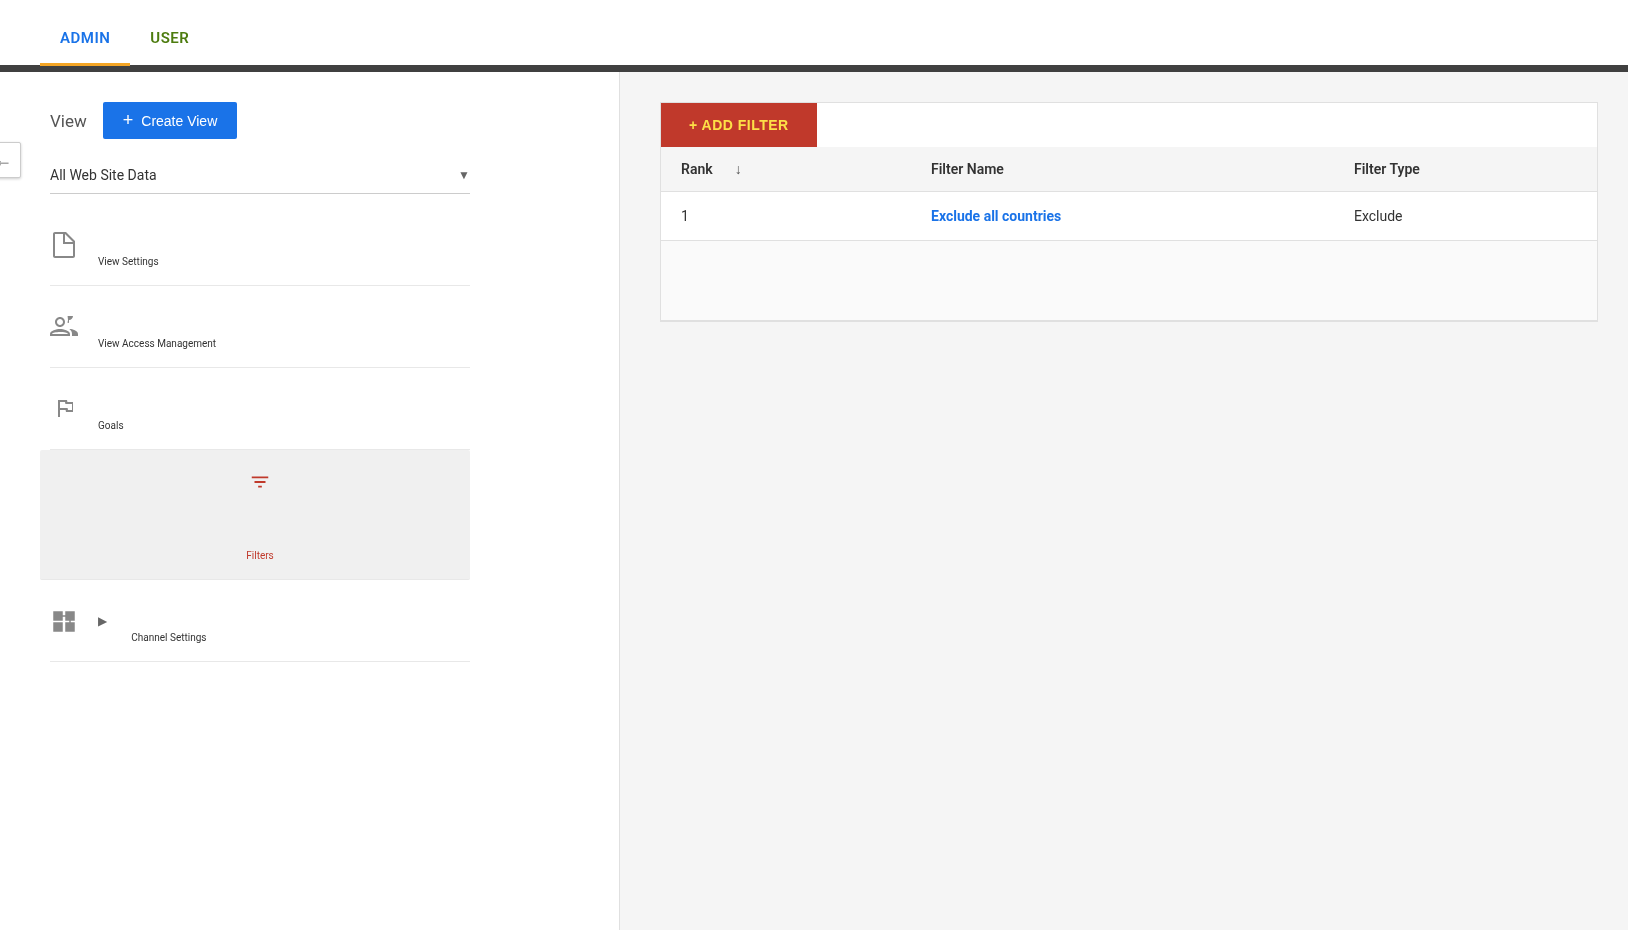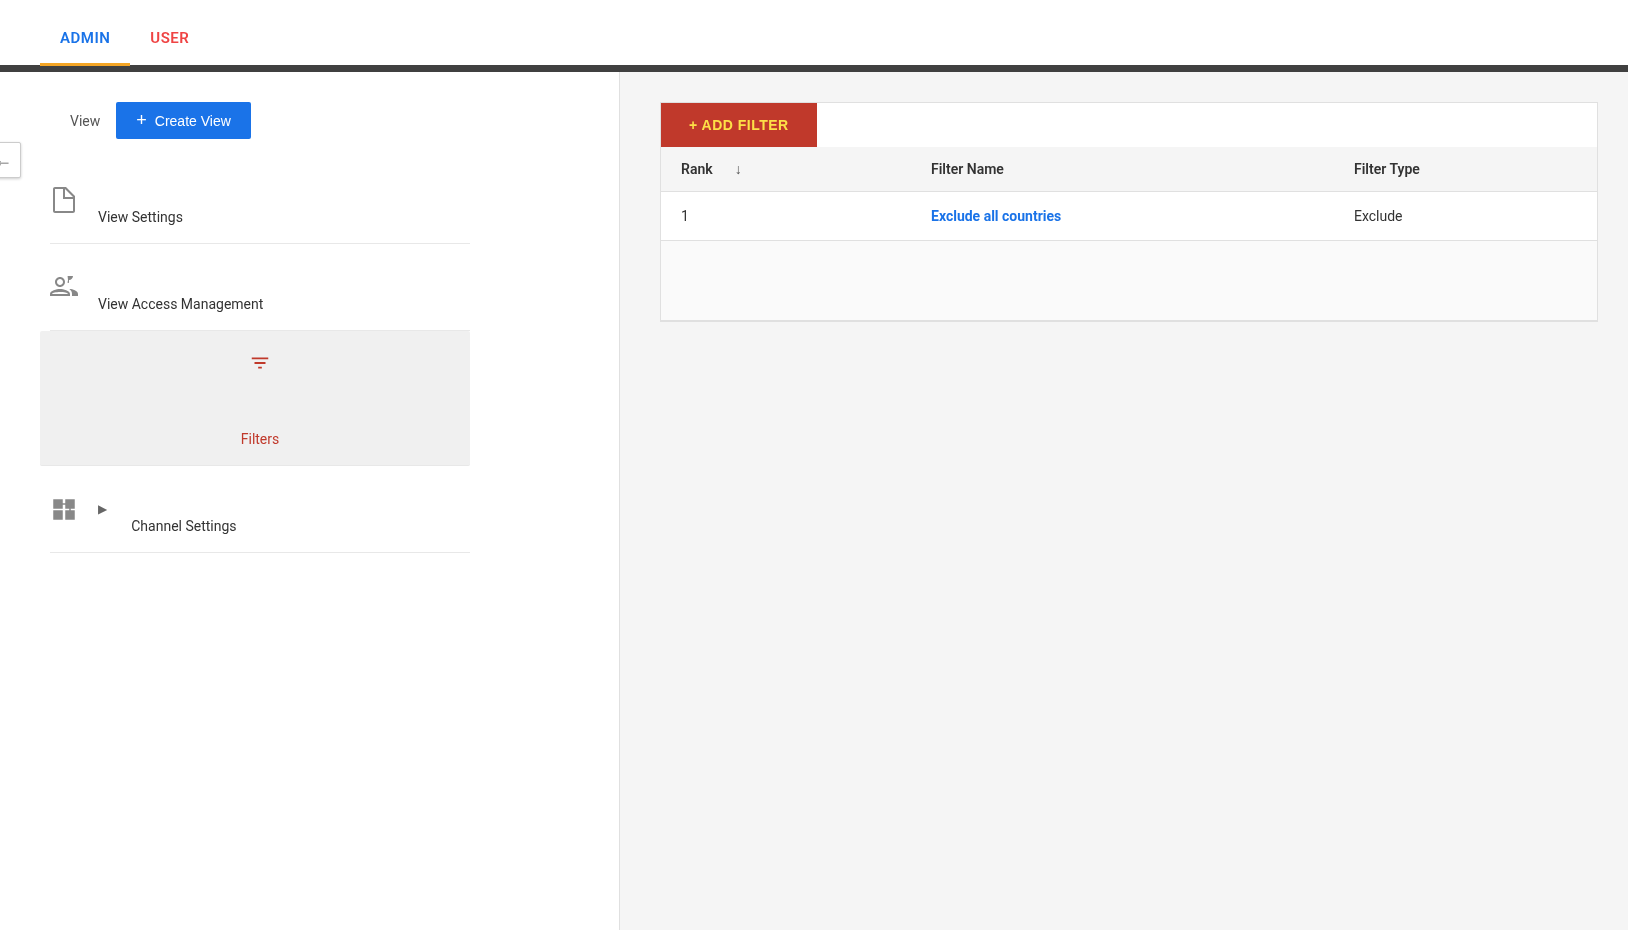--- a/index.html
+++ b/index.html
@@ -21,21 +21,21 @@
       border-bottom: 7px solid #404040;
       padding: 0 40px;
       height: 72px;
     }
     .tab {
       padding: 0 20px 16px 20px;
       font-size: 15px;
       font-weight: 600;
       letter-spacing: 0.5px;
       cursor: pointer;
-      color: #ef4444;
+      color: #4d7c0f;
       border-bottom: 3px solid transparent;
       margin-bottom: -1px;
     }
     .tab.active {
       color: #1a73e8;
       border-bottom: 3px solid #f4a524;
     }
 
     
     .main-layout {
@@ -76,23 +76,22 @@
     }
 
     
     .view-row {
       display: flex;
       align-items: center;
       gap: 16px;
       margin-bottom: 18px;
     }
     .view-label {
-      font-size: 14px;
+      font-size: 17px;
       color: #555;
-      margin-left: 20px;
     }
     .create-view-btn {
       background: #1a73e8;
       color: #fff;
       border: none;
       padding: 8px 20px;
       font-size: 14px;
       font-weight: 500;
       border-radius: 2px;
       cursor: pointer;
@@ -146,21 +145,21 @@
     }
     .nav-item .nav-icon {
       width: 28px;
       height: 28px;
       display: flex;
       align-items: center;
       justify-content: center;
       flex-shrink: 0;
     }
     .nav-item .nav-text {
-      font-size: 14px;
+      font-size: 10px;
       color: #333;
       margin-top: 34px;
     }
     .nav-item.active .nav-text {
       color: #c0392b;
     }
     .nav-item .nav-expand {
       font-size: 12px;
       color: #666;
       margin-right: 4px;
@@ -255,20 +254,24 @@
     </div>
 
     <div class="view-row">
       <span class="view-label">View</span>
       <button class="create-view-btn">
         <span class="plus-icon">+</span>
         <span>Create View</span>
       </button>
     </div>
 
+    <div class="dropdown-row">
+      <span class="dropdown-label">All Web Site Data</span>
+      <span class="dropdown-arrow">▼</span>
+    </div>
 
     <div class="nav-list">
 
       <div class="nav-item">
         <div class="nav-icon">
           <svg width="22" height="26" viewBox="0 0 22 26" xmlns="http://www.w3.org/2000/svg">
             <path class="icon-svg" d="M13 0H2C0.9 0 0 0.9 0 2v22c0 1.1 0.9 2 2 2h18c1.1 0 2-0.9 2-2V9l-9-9zm-1 2l8 8h-8V2zM2 24V2h8v10h10v12H2z"></path>
           </svg>
         </div>
         <span class="nav-text">View Settings</span>
@@ -276,20 +279,28 @@
 
       <div class="nav-item">
         <div class="nav-icon">
           <svg width="28" height="22" viewBox="0 0 28 22" xmlns="http://www.w3.org/2000/svg">
             <path class="icon-svg" d="M10 11c2.76 0 5-2.24 5-5s-2.24-5-5-5-5 2.24-5 5 2.24 5 5 5zm0-8c1.65 0 3 1.35 3 3s-1.35 3-3 3-3-1.35-3-3 1.35-3 3-3zm0 10c-3.33 0-10 1.67-10 5v2h20v-2c0-3.33-6.67-5-10-5zm-8 5c.22-1.17 4-2 8-2s7.78.83 8 2H2zm18-5c-.22 0-.45.01-.67.02C20.8 14.35 22 15.57 22 18v2h6v-2c0-3.33-5.9-5-8-5zm-1-9c2.21 0 4-1.79 4-4s-1.79-4-4-4c-.6 0-1.16.15-1.66.4C17.73 2.43 18 3.18 18 4s-.27 1.57-.66 2.6c.5.25 1.06.4 1.66.4z"></path>
           </svg>
         </div>
         <span class="nav-text">View Access Management</span>
       </div>
 
+      <div class="nav-item">
+        <div class="nav-icon">
+          <svg width="22" height="26" viewBox="0 0 22 26" xmlns="http://www.w3.org/2000/svg">
+            <path class="icon-svg" d="M14.4 6L14 4H5v17h2v-7h5.6l.4 2h7V6h-5.6zM19 14h-4l-.4-2H7V6h5l.4 2H19v6z"></path>
+          </svg>
+        </div>
+        <span class="nav-text">Goals</span>
+      </div>
 
 
       <div class="nav-item active">
         <div class="nav-icon">
           <svg width="22" height="22" viewBox="0 0 24 24" xmlns="http://www.w3.org/2000/svg">
             <path fill="#c0392b" d="M10 18h4v-2h-4v2zM3 6v2h18V6H3zm3 7h12v-2H6v2z"></path>
           </svg>
         </div>
         <span class="nav-text">Filters</span>
       </div>

